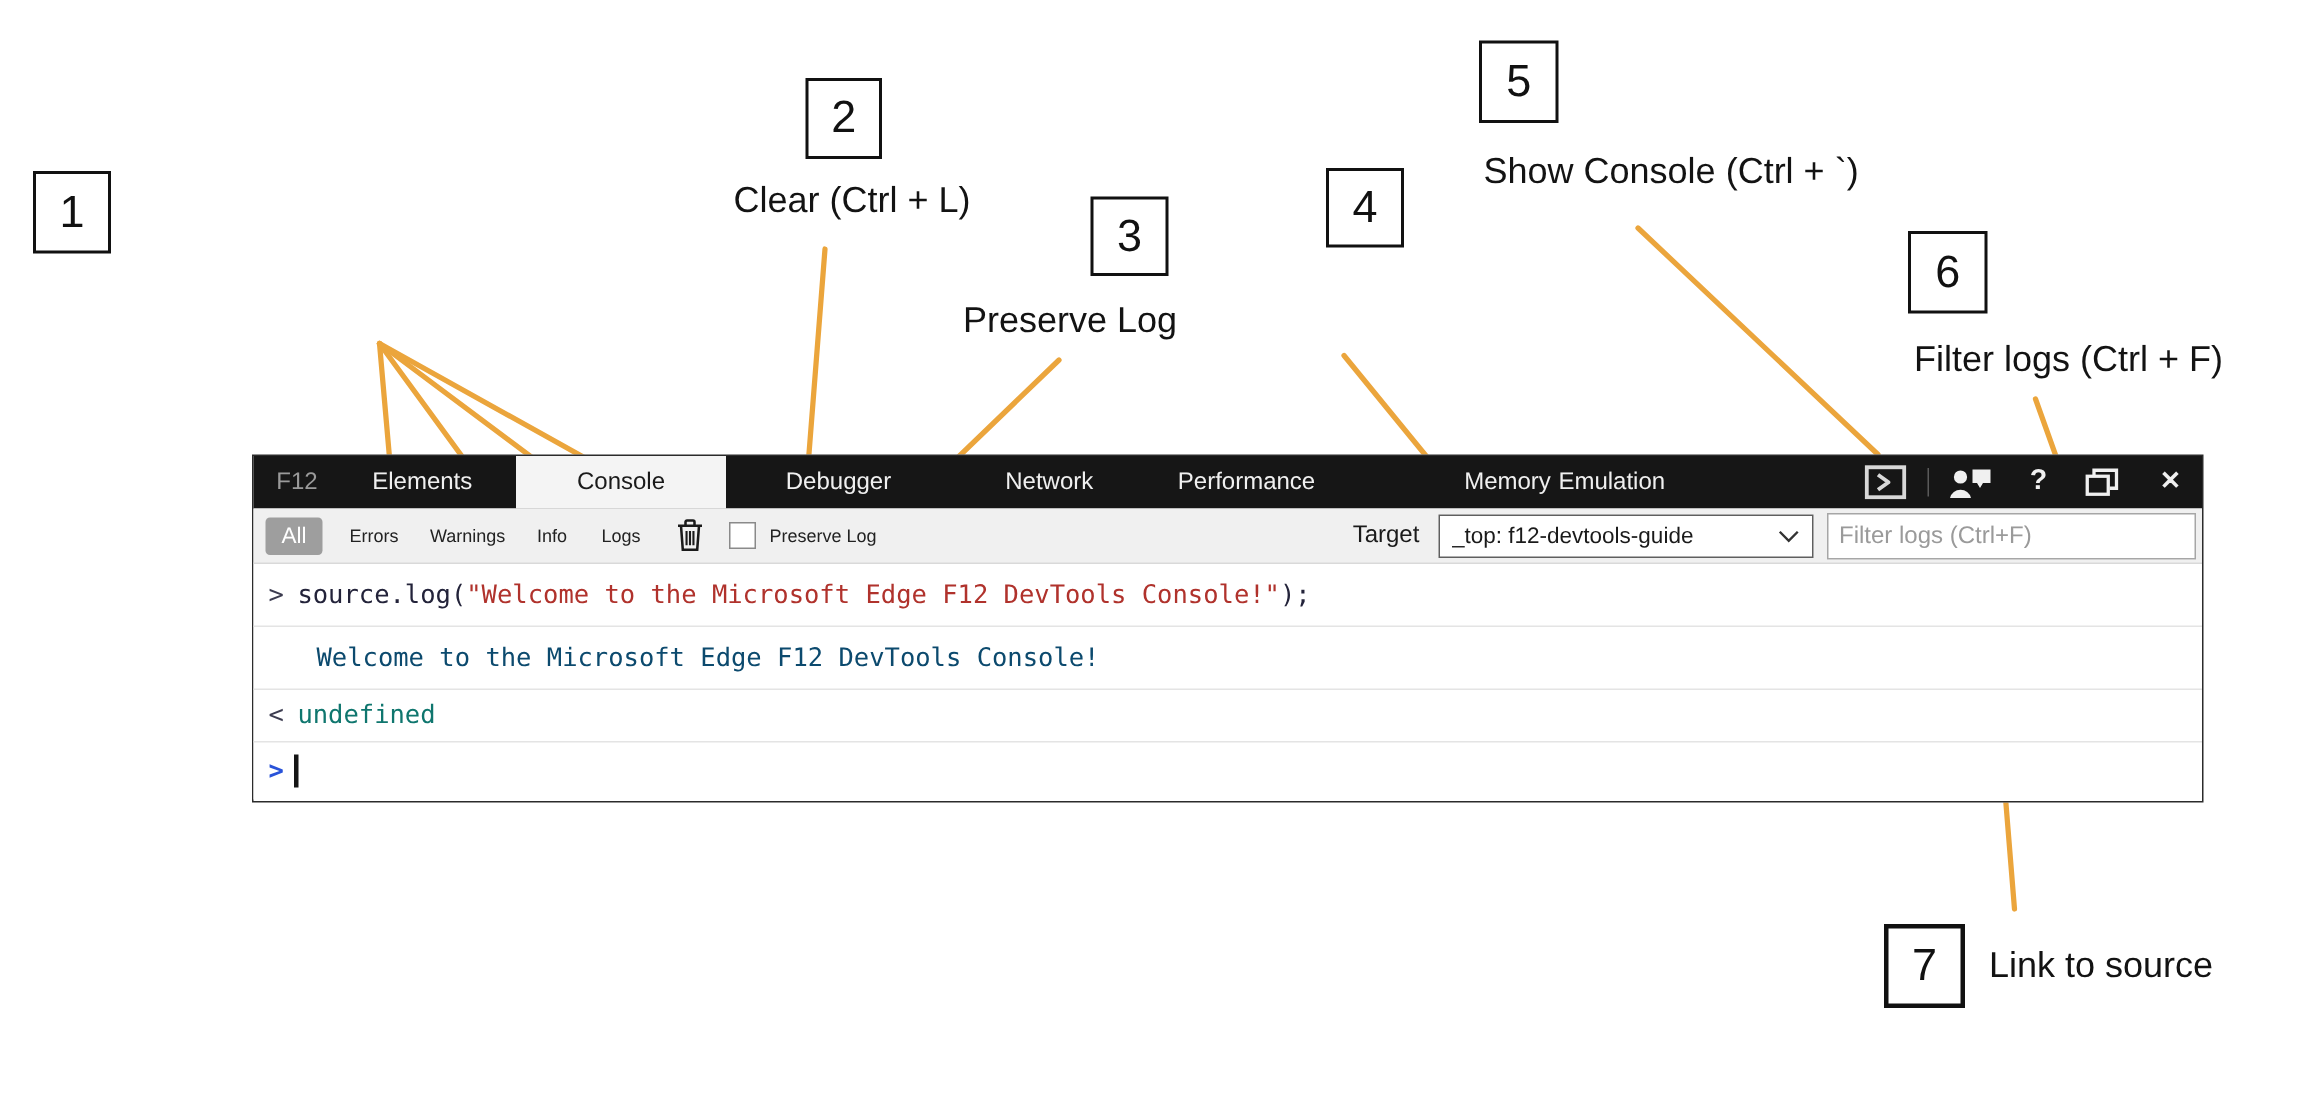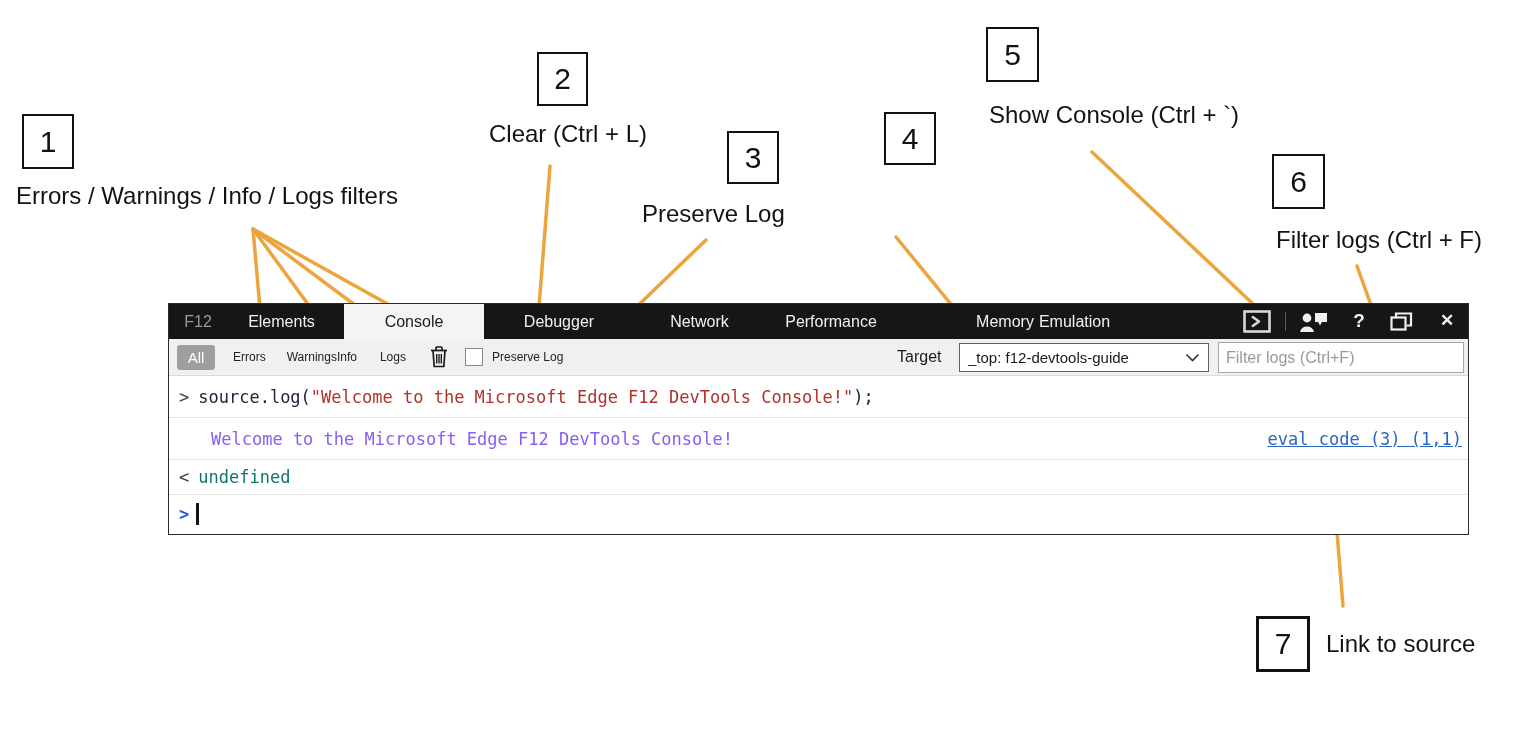--- a/index.html
+++ b/index.html
@@ -32,42 +32,42 @@
 
   
   #toolbar { position:relative; width:100%; height:37px; background:#f0f0f0;
              border-bottom:1px solid #d9d9d9; }
   #toolbar-left { position:absolute; left:8px; top:0; height:36px; display:flex; align-items:center; }
   .filter-item { font-size:12px; color:#222; }
   .filter-item.active { background:#9E9E9E; color:#fff; border-radius:3px;
                         width:38px; height:25px; line-height:25px; text-align:center; font-size:15px; }
   .checkbox { width:18px; height:18px; background:#fff; border:1px solid #8a8a8a; display:inline-block; }
   #target-label { position:absolute; left:728px; top:0; width:54px; height:36px; line-height:36px;
-                  text-align:left; font-size:16px; color:#1a1a1a; }
+                  text-align:center; font-size:16px; color:#1a1a1a; }
   #target-select { position:absolute; left:790px; top:4px; width:250px; height:29px; background:#fff;
                    border:1px solid #5f5f5f; display:flex; align-items:center; padding:0 8px;
                    font-size:15px; color:#1a1a1a; }
   #target-select .val { flex:1; white-space:nowrap; overflow:hidden; }
   #filter-input { position:absolute; left:1049px; top:3px; width:246px; height:31px;
                   border:1px solid #a6a6a6; background:#fff; font-size:16px; color:#333;
                   padding:0 7px; font-family:"Liberation Sans", sans-serif; outline:none; }
   #filter-input::placeholder { color:#9a9a9a; }
 
   
   #console-area { position:relative; width:100%; height:158px; background:#fff;
                   font-family:"DejaVu Sans Mono", monospace; font-size:17px; }
   .c-row { position:relative; width:100%; border-bottom:1px solid #e4e4e4;
            display:flex; align-items:center; }
   .c-row.r1 { height:42px; padding-left:10px; }
   .c-row.r2 { height:42px; padding-left:42px; }
   .c-row.r3 { height:35px; padding-left:10px; }
   .c-row.r4 { height:37px; padding-left:10px; border-bottom:none; }
   .code-dark { color:#23233a; }
   .prompt-dark { color:#3c3c50; margin-right:9px; }
-  .out-text { color:#8b5cf6;text-align:right; }
+  .out-text { color:#0c4a6e;text-align:right; }
   .src-link { position:absolute; right:6px; top:0; height:42px; line-height:42px;
               text-decoration:underline; cursor:pointer; }
   .cursor-bar { display:inline-block; width:3px; height:22px; background:#151515; margin-left:7px; }
   .prompt-blue { font-weight:bold; }
 </style>
 </head>
 <body>
 
 <div id="canvas">
 
@@ -82,21 +82,20 @@
       <line x1="896" y1="237" x2="981" y2="341" stroke="#EBA53C"></line>
       <line x1="1092" y1="152" x2="1252" y2="303" stroke="#EBA53C"></line>
       <line x1="1357" y1="266" x2="1391" y2="361" stroke="#EBA53C"></line>
       <line x1="1331" y1="458" x2="1343" y2="606" stroke="#EBA53C"></line>
     </g>
   </svg>
 
   <div class="callout-box" style="left:22px; top:114px; width:52px; height:55px;">
     <span>1</span>
   </div>
-  <div class="callout-label" style="left:16px; top:182px;">Errors / Warnings / Info / Logs filters</div>
 
   <div class="callout-box" style="left:537px; top:52px; width:51px; height:54px;">
     <span>2</span>
   </div>
   <div class="callout-label" style="left:489px; top:120px;">Clear (Ctrl + L)</div>
 
   <div class="callout-box" style="left:727px; top:131px; width:52px; height:53px;">
     <span>3</span>
   </div>
   <div class="callout-label" style="left:642px; top:200px;">Preserve Log</div>
@@ -153,21 +152,21 @@
           <rect x="1.5" y="5.5" width="14" height="12" fill="none" stroke="#f0f0f0" stroke-width="2.2"></rect>
         </svg>
       </span>
       <span class="tb-text-icon" style="left:1264px; width:28px; font-size:17px;">✕</span>
     </div>
 
     <div id="toolbar">
       <div id="toolbar-left">
         <span class="filter-item active" style="margin-right:18px;">All</span>
         <span class="filter-item" style="margin-right:21px;">Errors</span>
-        <span class="filter-item" style="">Warnings</span>
+        <span class="filter-item" style="margin-right:21px;">Warnings</span>
         <span class="filter-item" style="margin-right:23px;">Info</span>
         <span class="filter-item" style="margin-right:23px;">Logs</span>
         <span style="margin-right:16px; display:flex; align-items:center;">
           <svg width="20" height="24" viewBox="0 0 20 24">
             <g fill="none" stroke="#1a1a1a" stroke-width="1.7">
               <path d="M2 5.5 h16"></path>
               <path d="M7 5 V3 a1 1 0 0 1 1 -1 h4 a1 1 0 0 1 1 1 V5"></path>
               <path d="M4 5.5 l1.2 16 h9.6 l1.2 -16"></path>
               <path d="M7.7 9 v9.5 M10 9 v9.5 M12.3 9 v9.5" stroke-width="1.4"></path>
             </g>
@@ -189,21 +188,20 @@
 
     <div id="console-area">
       <div class="c-row r1">
         <span class="prompt-dark">&gt;</span>
         <span>
           <span class="code-dark">source.log(</span><span style="color: rgb(176, 50, 44);">"Welcome to the Microsoft Edge F12 DevTools Console!"</span><span class="code-dark">);</span>
         </span>
       </div>
       <div class="c-row r2">
         <span class="out-text">Welcome to the Microsoft Edge F12 DevTools Console!</span>
-        <span class="src-link" style="color: rgb(42, 102, 196);">eval code (3) (1,1)</span>
       </div>
       <div class="c-row r3">
         <span class="prompt-dark">&lt;</span>
         <span style="color: #0f766e;">undefined</span>
       </div>
       <div class="c-row r4">
         <span class="prompt-blue" style="color: rgb(41, 83, 217);">&gt;</span>
         <span class="cursor-bar"></span>
       </div>
     </div>

